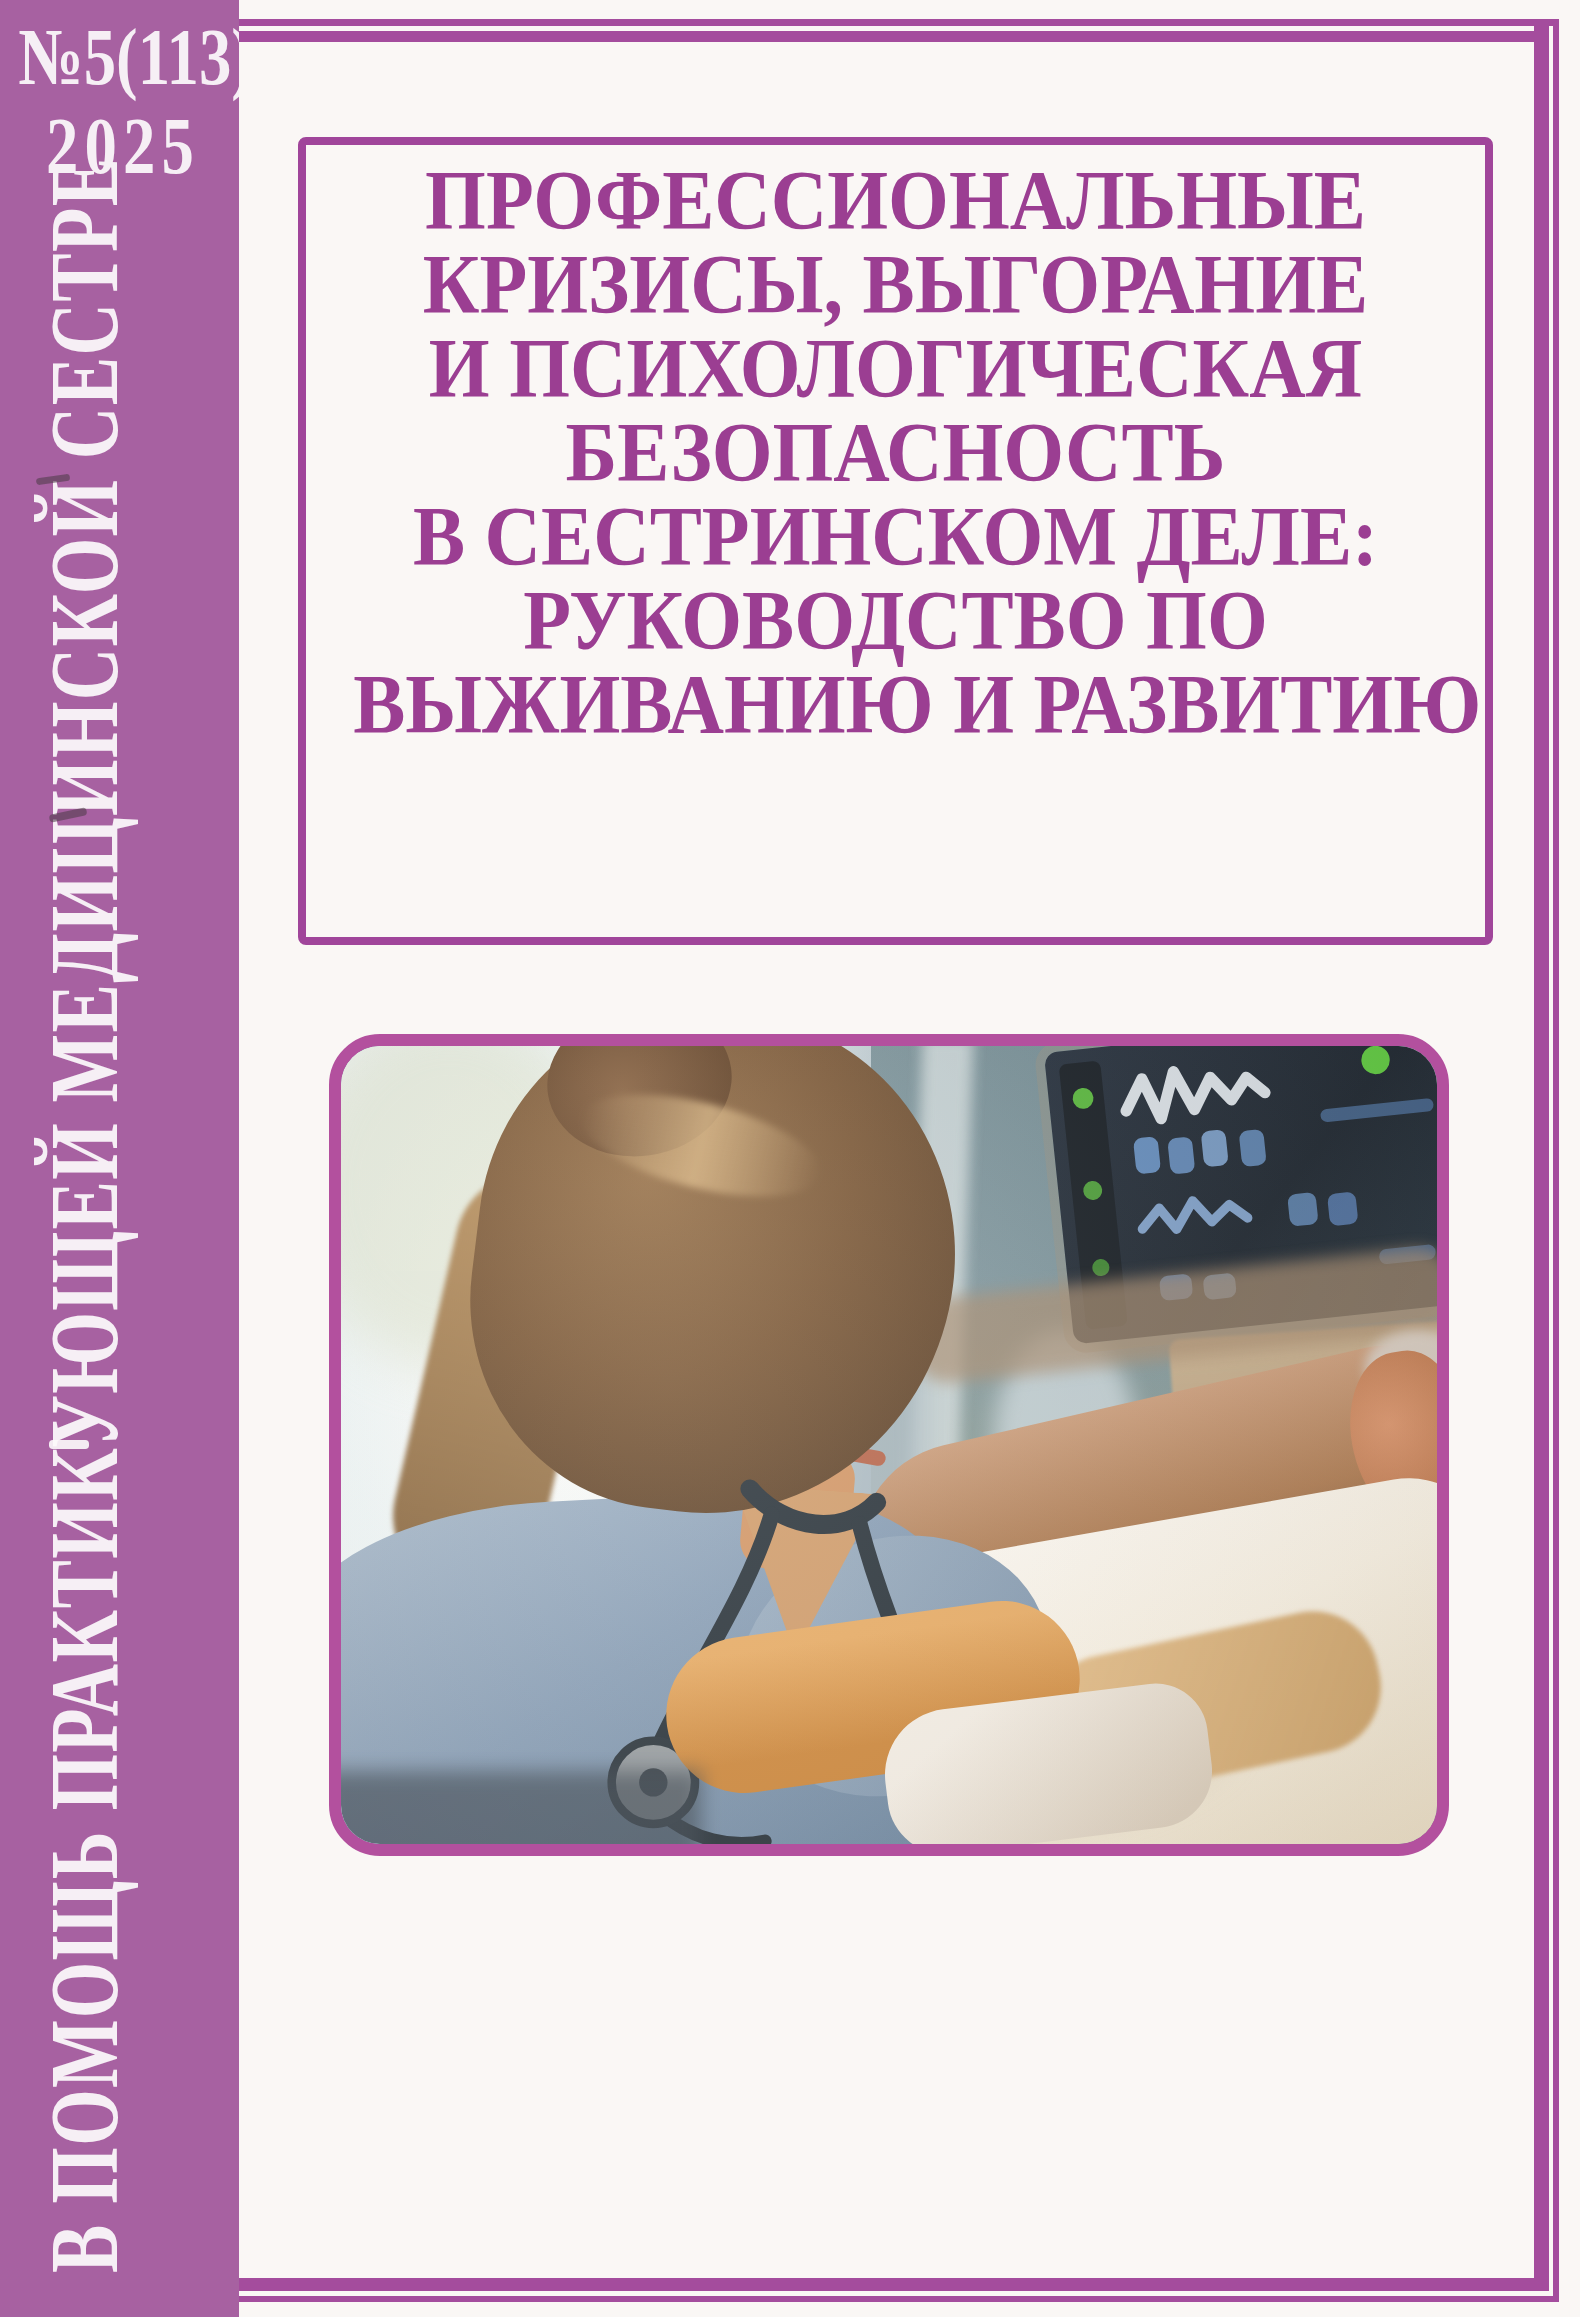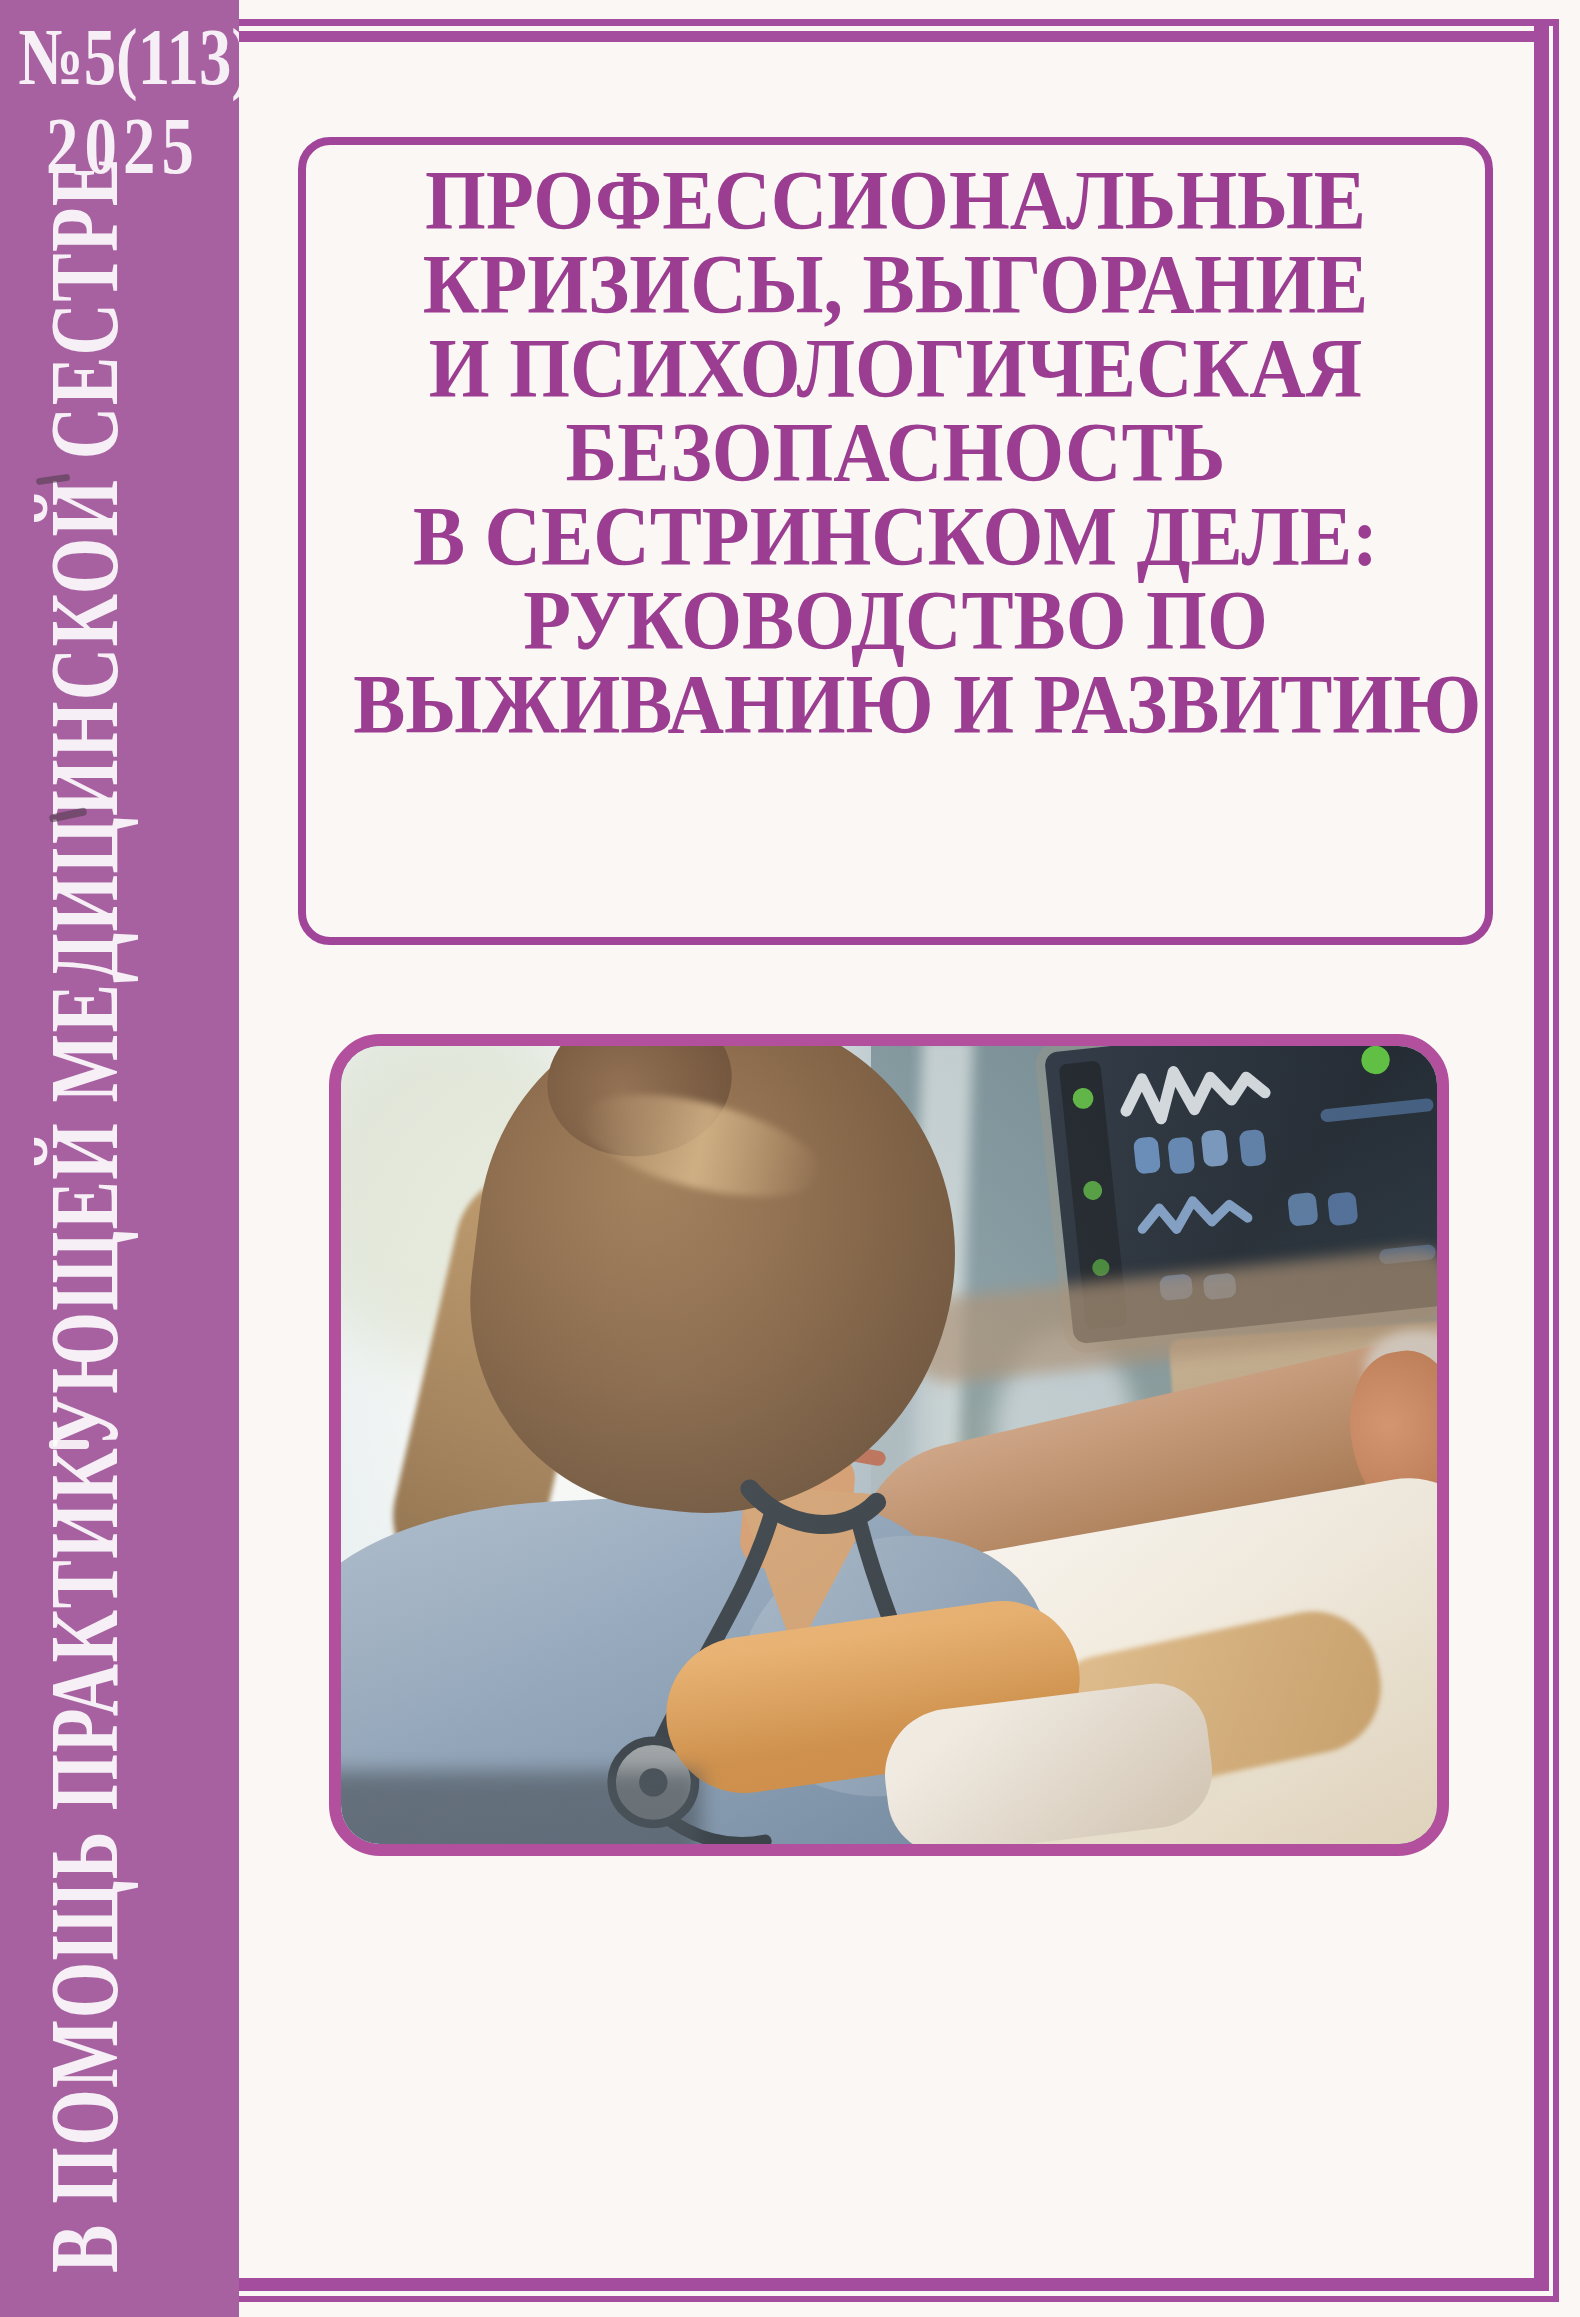--- a/index.html
+++ b/index.html
@@ -34,21 +34,21 @@
   .fr{position:absolute;background:#a44c9d;}
   .fr.top-thin   {left:239px;top:19px;width:1319px;height:6.6px;}
   .fr.top-thick  {left:239px;top:31px;width:1310px;height:11.4px;}
   .fr.right-thick{left:1534px;top:19px;width:15px;height:2272px;}
   .fr.right-thin {left:1553px;top:19px;width:5.7px;height:2283px;}
   .fr.bot-thick  {left:239px;top:2278px;width:1310px;height:13.2px;}
   .fr.bot-thin   {left:239px;top:2296px;width:1319px;height:5.7px;}
   
   .title-box{
     position:absolute;left:298px;top:137px;width:1195px;height:808px;
-    border:8.5px solid #a0459a;border-radius:32px;box-sizing:border-box;
+    border:8.5px solid #a0459a;border-radius:8px;box-sizing:border-box;
     padding-top:13.2px;
   }
   .title-line{
     text-align:center;font-weight:bold;color:#9b3e92;
     font-size:85px;line-height:84px;white-space:nowrap;
     transform:scaleX(.92);transform-origin:center;
   }
   
   .photo-frame{
     position:absolute;left:329px;top:1034px;width:1120px;height:822px;

